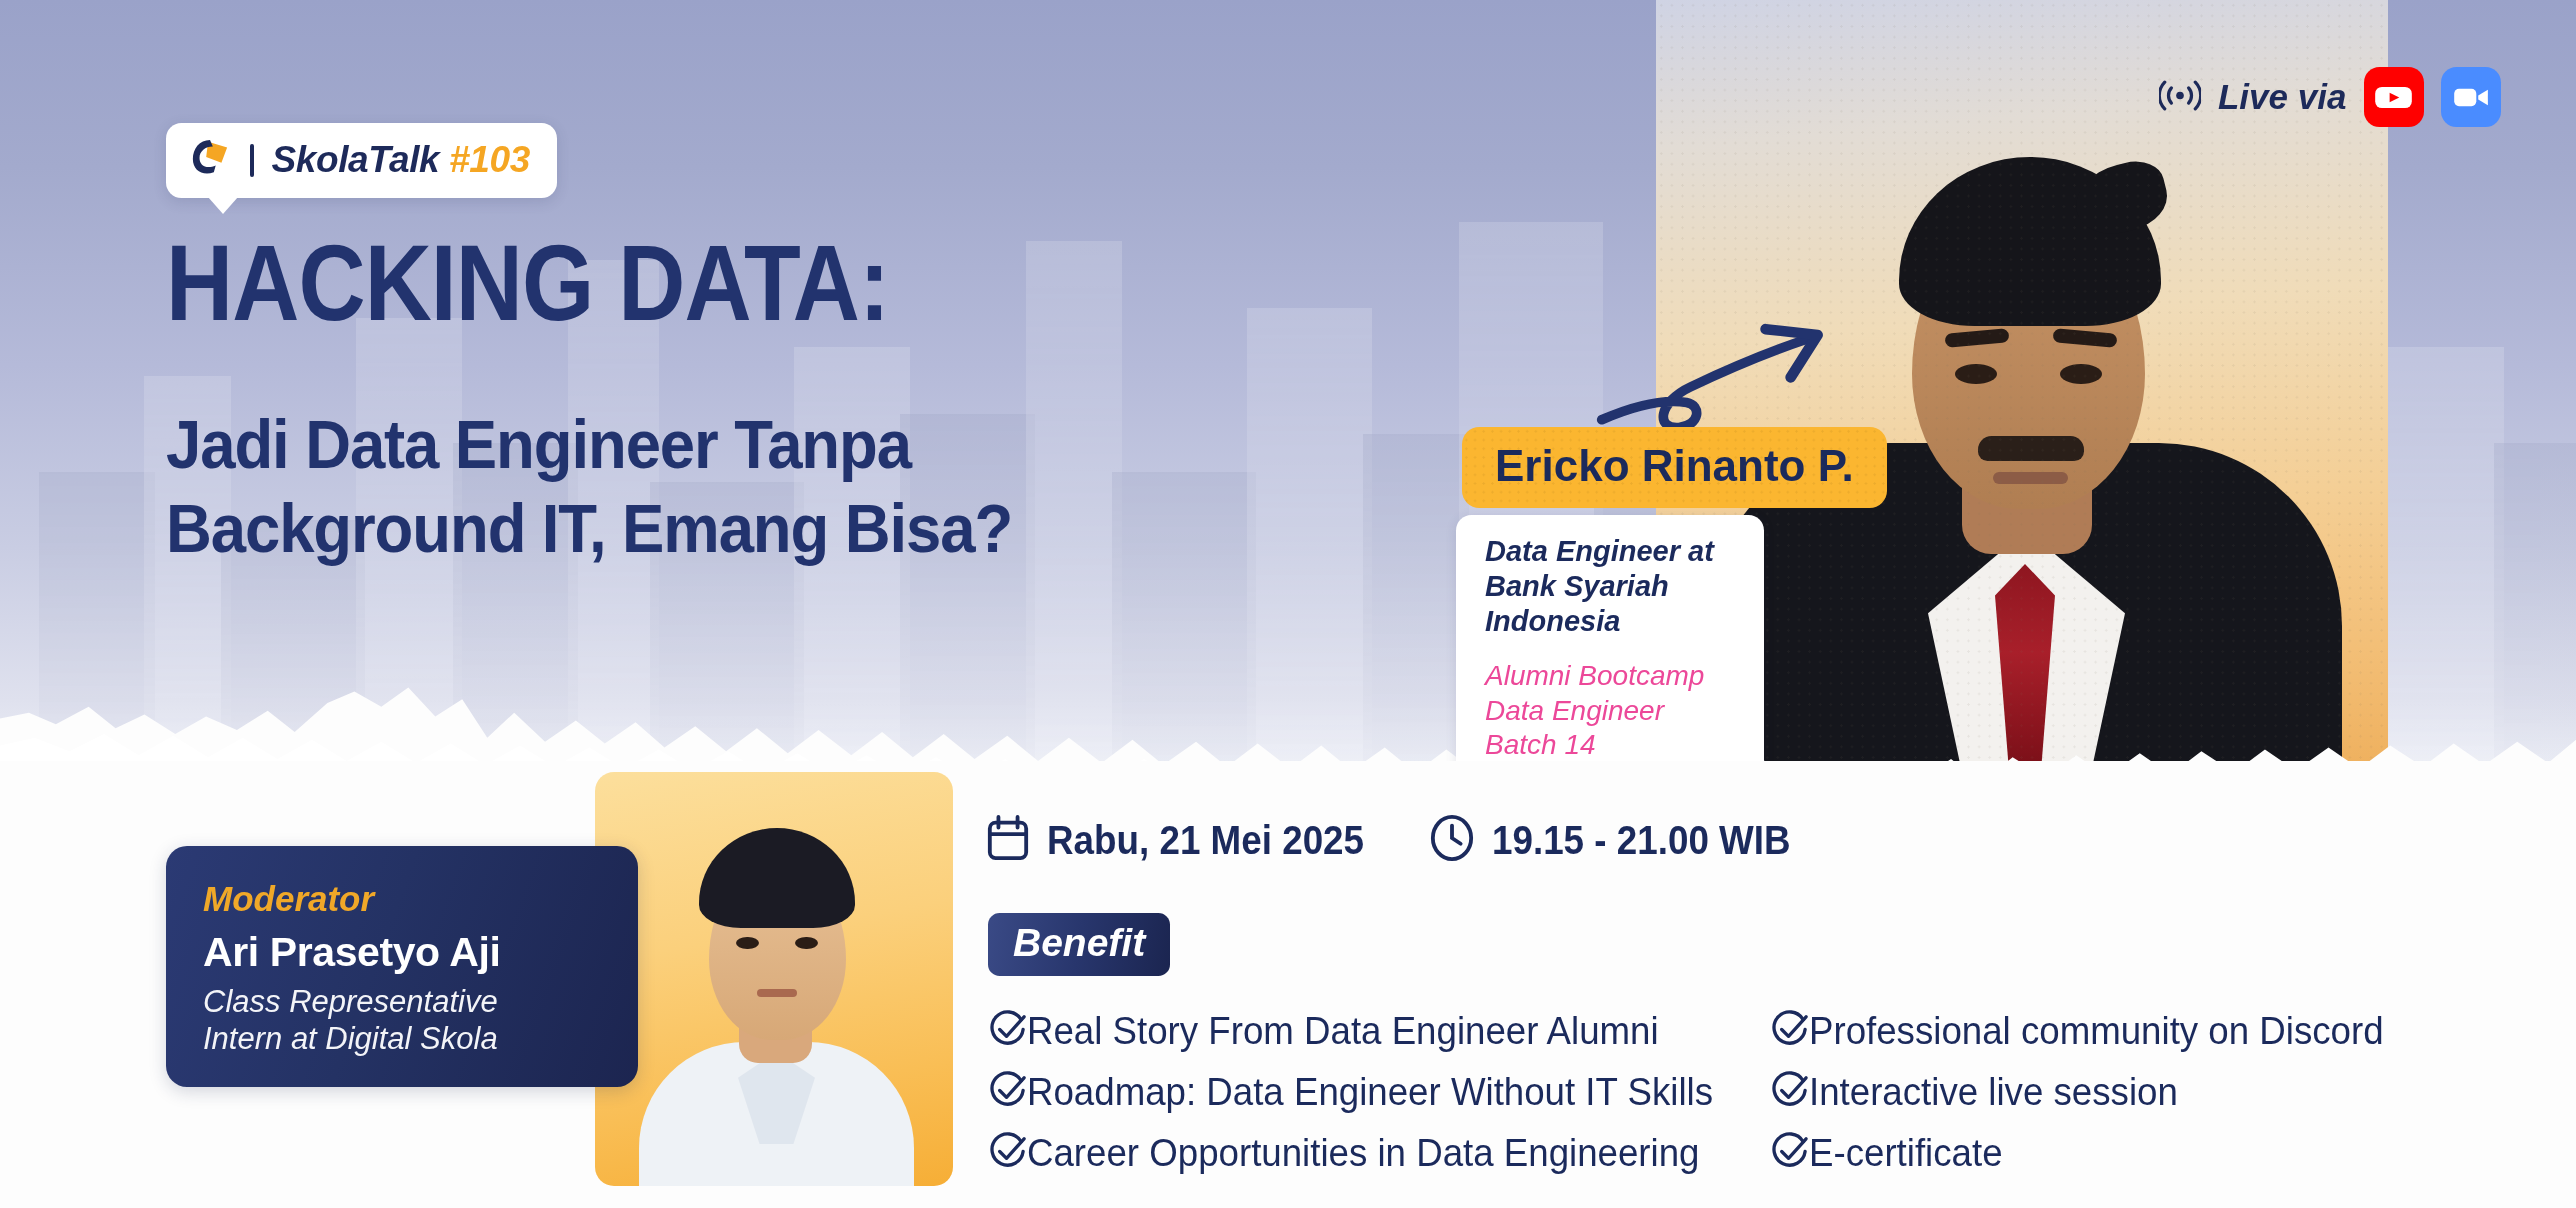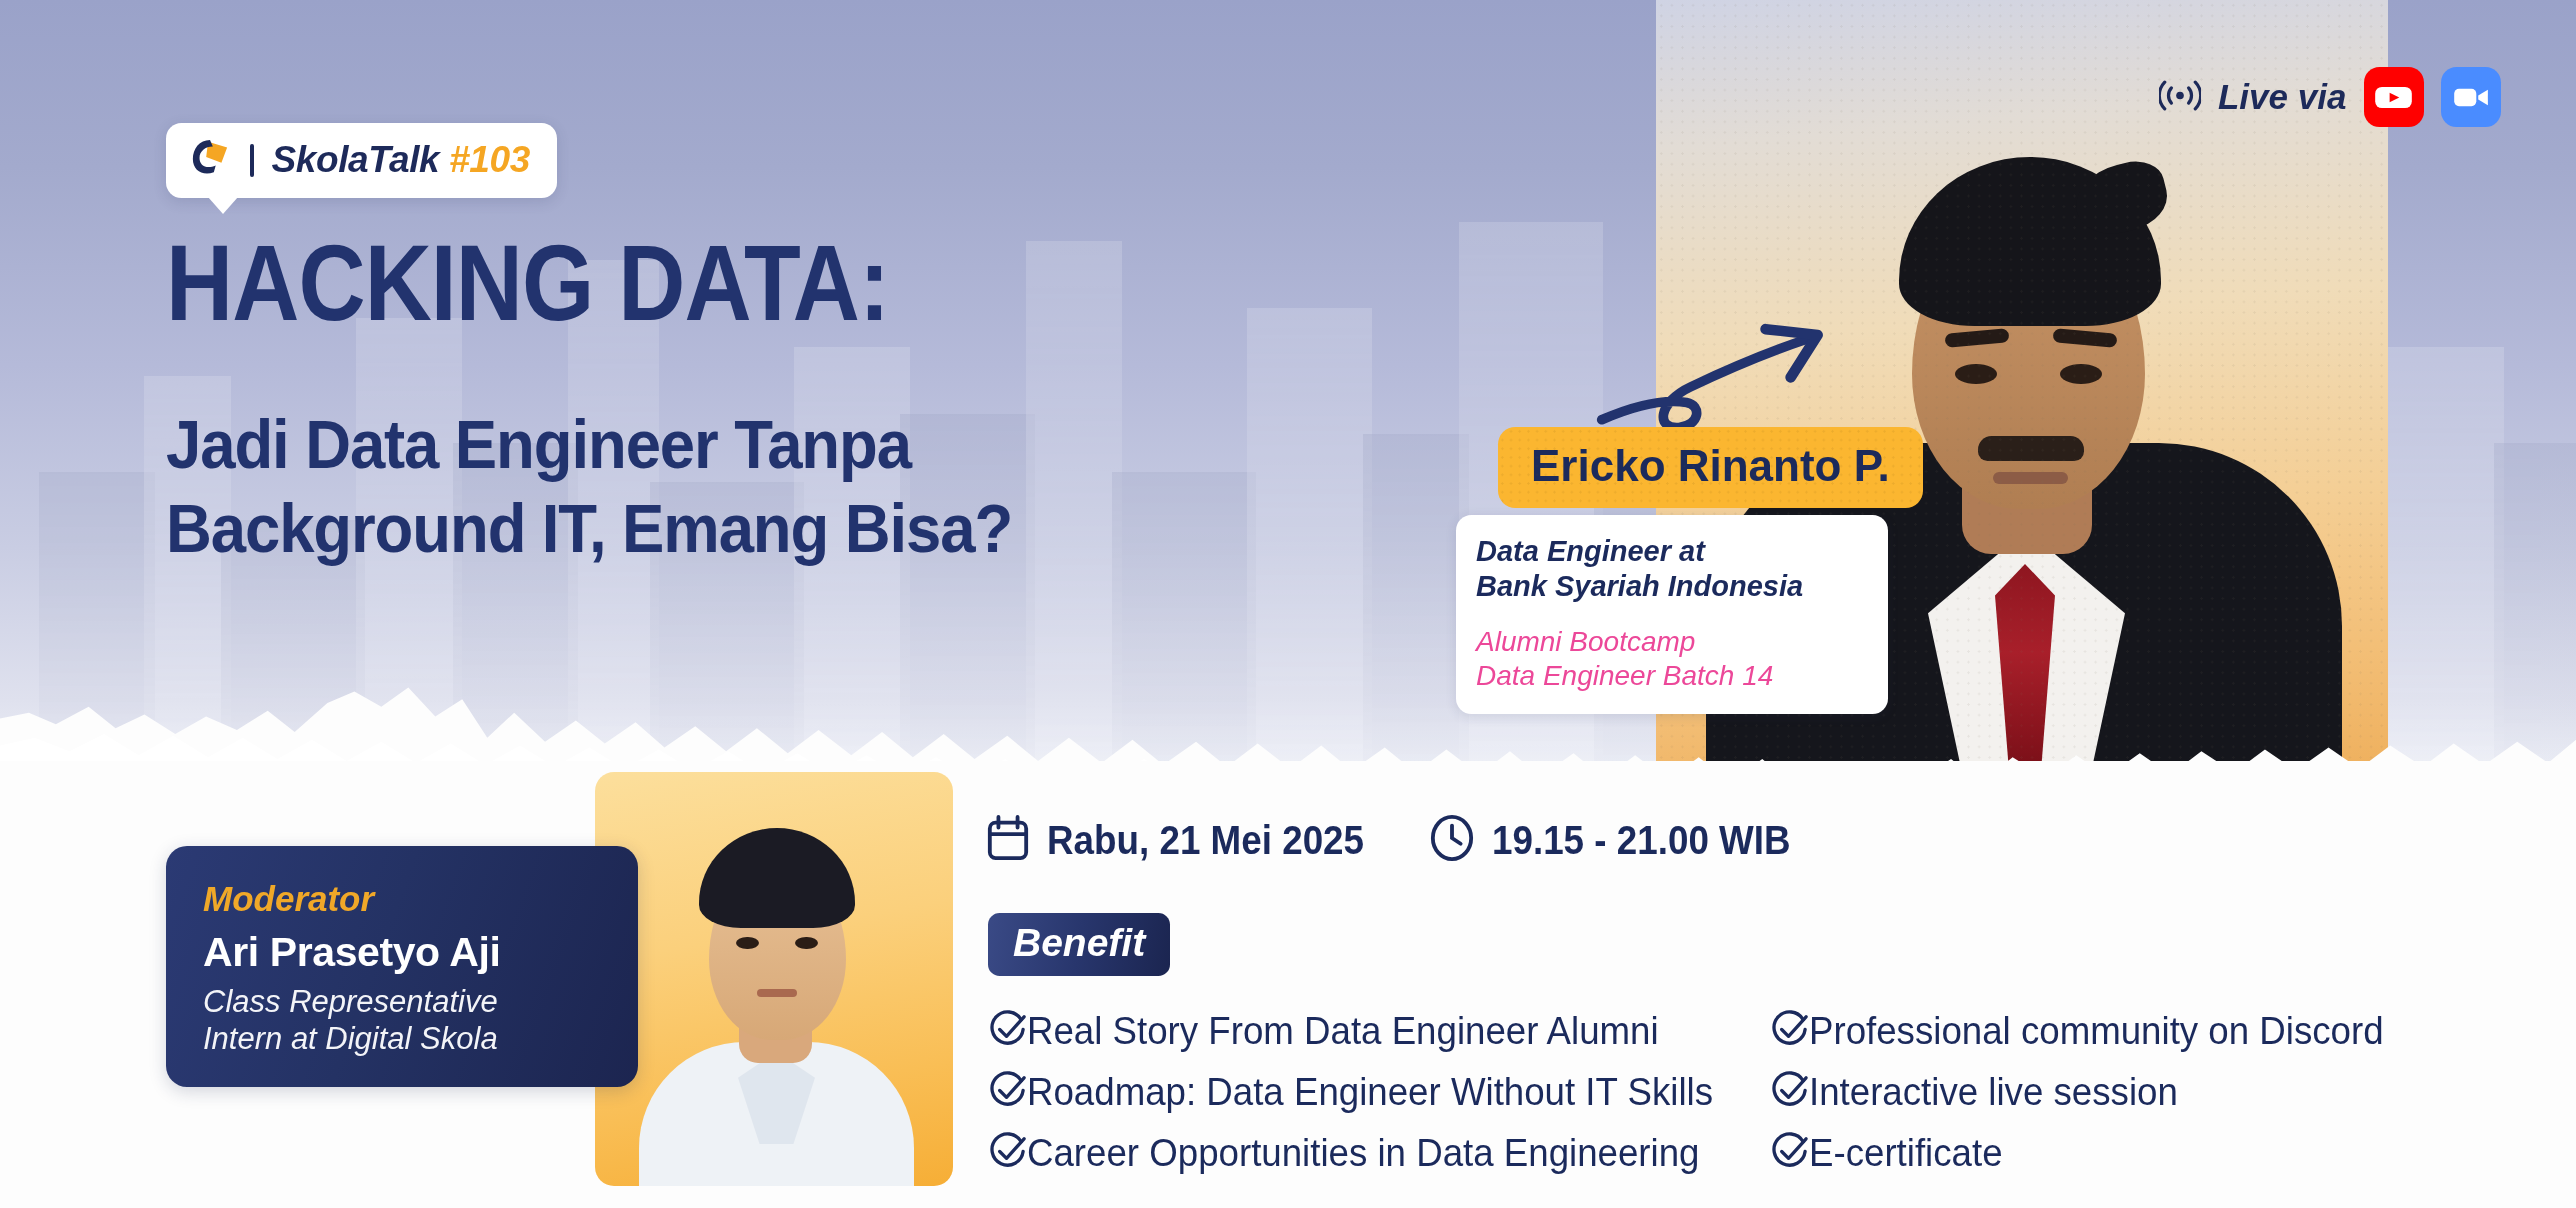--- a/index.html
+++ b/index.html
@@ -113,34 +113,34 @@
   }
   .h-sub{
     position:absolute; left:166px; top:403px;
     font-size:69px; line-height:1.22; font-weight:bold;
     color:#22336e; letter-spacing:-1.2px;
     transform:scaleX(.92); transform-origin:left top;
   }
 
   
   .sp-name{
-    position:absolute; left:1498px; top:427px;
+    position:absolute; left:1462px; top:427px;
     background:#fbb630; border-radius:17.3px;
     padding:13.5px 33px 17.3px 33px;
     font-size:44px; font-weight:bold; color:#1b2a5c; white-space:nowrap;
   }
   .sp-name:after{
     content:""; position:absolute; inset:0; border-radius:17.3px;
     background-image:radial-gradient(rgba(120,90,20,.22) 1px, transparent 1.3px);
     background-size:8.7px 8.7px; opacity:.5; pointer-events:none;
   }
   .sp-info{
     position:absolute; left:1456px; top:515px;
     background:#ffffff; border-radius:15.4px;
-    padding:19px 29px 21px 20px; width:432px;
+    padding:19px 29px 21px 29px; width:308px;
     box-shadow:0 2.9px 11.6px rgba(40,50,90,.12);
   }
   .sp-role{ font-size:29px; line-height:1.2; font-weight:bold; font-style:italic; color:#1b2a5c; white-space:pre-line; }
   .sp-alum{ font-size:28px; line-height:1.22; font-style:italic; color:#ec4899; white-space:pre-line; margin-top:21px; }
 
   
   .bottom{ position:absolute; left:0; top:761px; width:2576px; height:448px; background:#fdfdfd; }
 
   .mod-photo{
     position:absolute; left:595px; top:772px; width:358px; height:414px;

